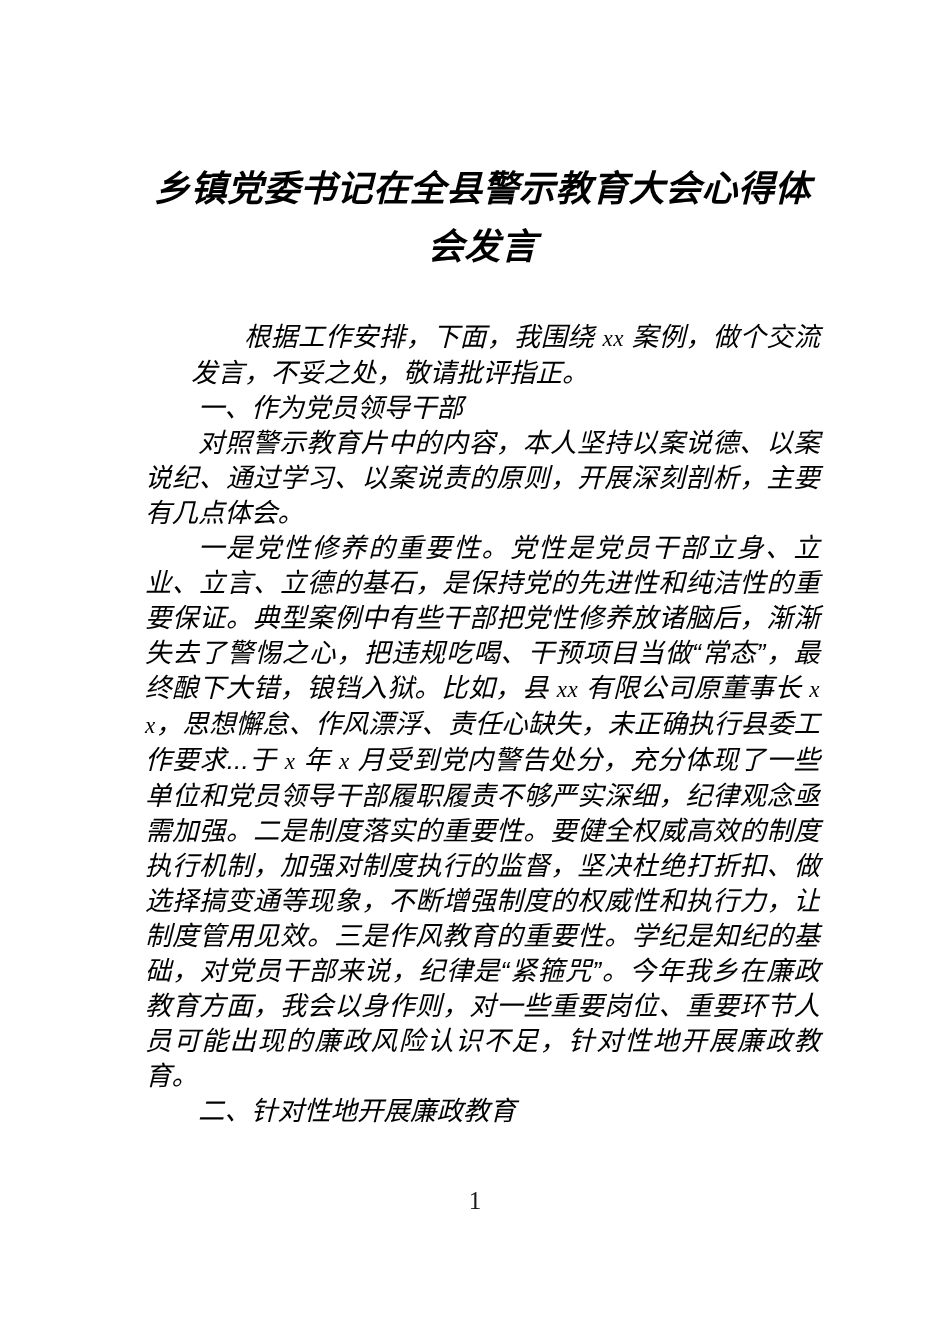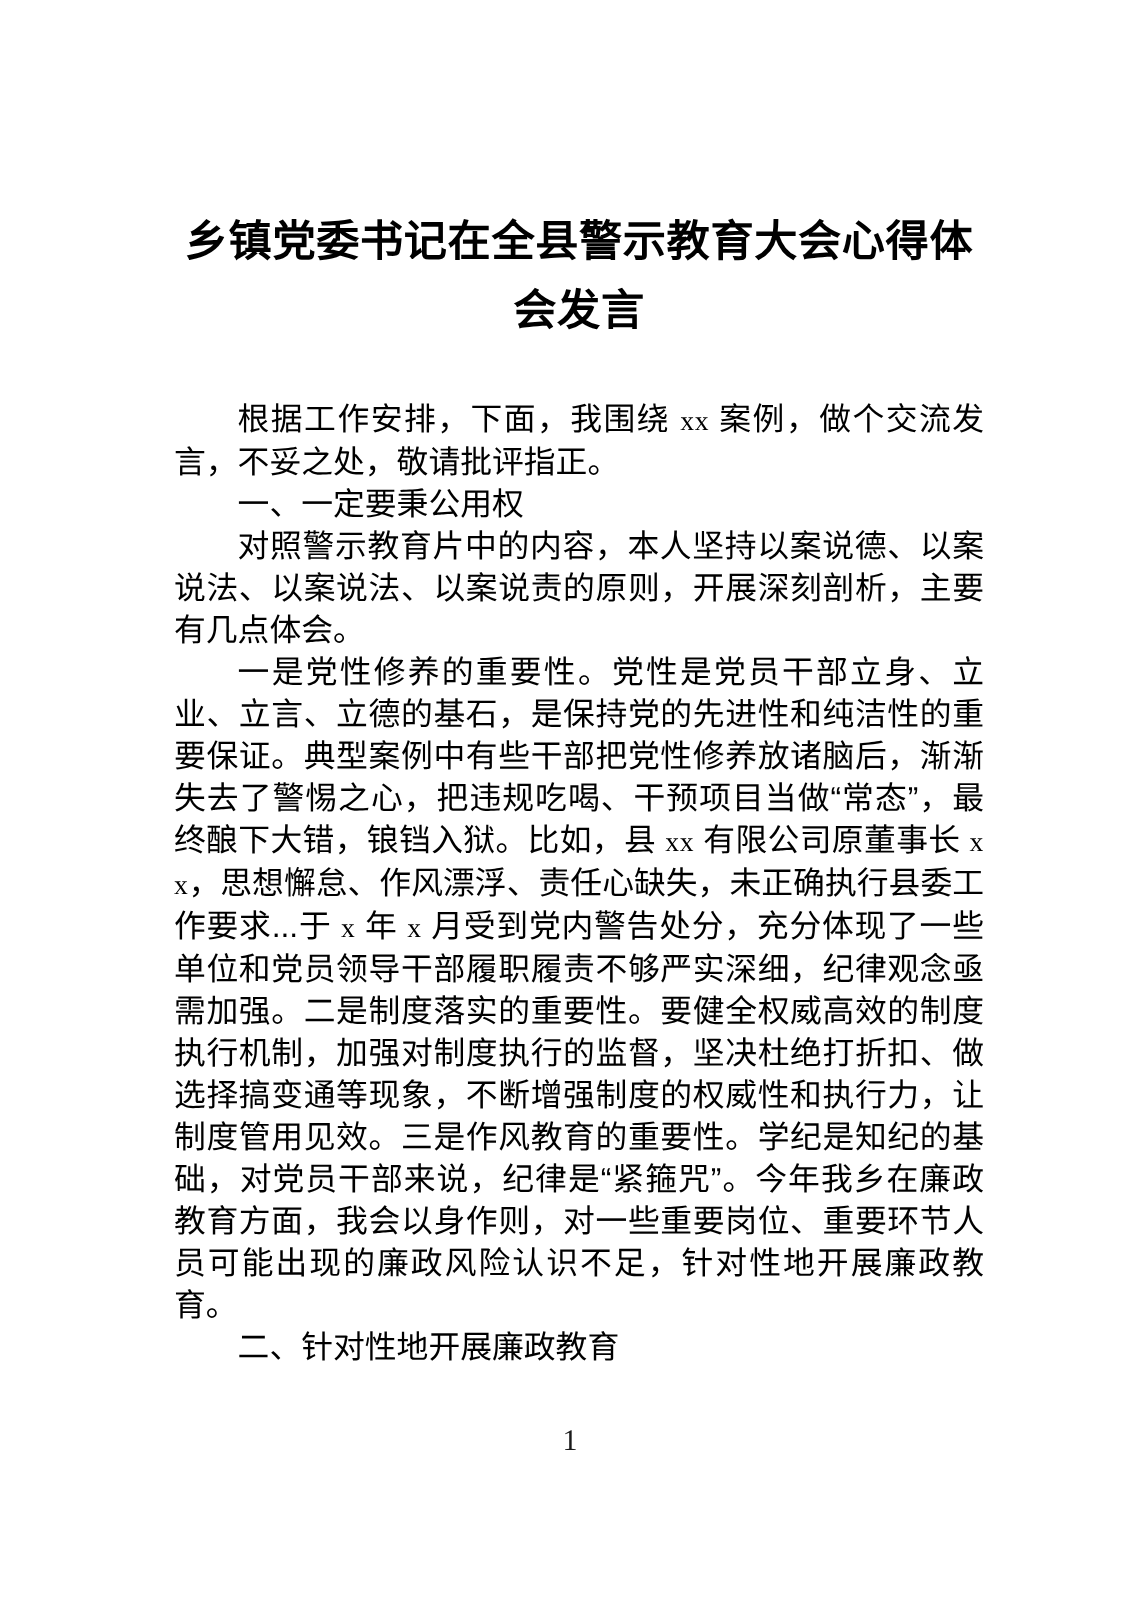--- a/index.html
+++ b/index.html
@@ -16,22 +16,23 @@
     background: #ffffff;
     margin: 0 auto;
     overflow: hidden;
     box-sizing: border-box;
   }
 
   
   .doc {
     position: absolute;
     left: 145px;
-    top: 12px;
+    top: 0;
     width: 675px;
+    font-style: italic;
   }
 
   
   .doc-title {
     font-family: "Liberation Sans", "DejaVu Sans", sans-serif;
     font-weight: bold;
     font-size: 36px;
     line-height: 58px;
     color: #000000;
     text-align: center;
@@ -50,20 +51,21 @@
     text-align: justify;
     text-justify: inter-ideograph;
     margin: 0;
     text-indent: 2em;
     word-break: break-all;
     letter-spacing: 0px;
   }
 
   .para.first {
     margin-top: 44px;
+    margin-left: 46px;
   }
 
   
   .lat {
     font-family: "Liberation Serif", "DejaVu Serif", serif;
     font-size: 23px;
     letter-spacing: 0.5px;
   }
 
   
@@ -83,23 +85,23 @@
 <body>
 
 <div class="page">
 
   <div class="doc">
 
     <h1 class="doc-title">乡镇党委书记在全县警示教育大会心得体会发言</h1>
 
     <p class="para first">根据工作安排，下面，我围绕 <span class="lat">xx</span> 案例，做个交流发言，不妥之处，敬请批评指正。</p>
 
-    <p class="para">一、一定要秉公用权</p>
+    <p class="para">一、作为党员领导干部</p>
 
-    <p class="para">对照警示教育片中的内容，本人坚持以案说德、以案说法、以案说法、以案说责的原则，开展深刻剖析，主要有几点体会。</p>
+    <p class="para">对照警示教育片中的内容，本人坚持以案说德、以案说纪、通过学习、以案说责的原则，开展深刻剖析，主要有几点体会。</p>
 
     <p class="para">一是党性修养的重要性。党性是党员干部立身、立业、立言、立德的基石，是保持党的先进性和纯洁性的重要保证。典型案例中有些干部把党性修养放诸脑后，渐渐失去了警惕之心，把违规吃喝、干预项目当做“常态”，最终酿下大错，锒铛入狱。比如，县 <span class="lat">xx</span> 有限公司原董事长 <span class="lat">xx</span>，思想懈怠、作风漂浮、责任心缺失，未正确执行县委工作要求...于 <span class="lat">x</span> 年 <span class="lat">x</span> 月受到党内警告处分，充分体现了一些单位和党员领导干部履职履责不够严实深细，纪律观念亟需加强。二是制度落实的重要性。要健全权威高效的制度执行机制，加强对制度执行的监督，坚决杜绝打折扣、做选择搞变通等现象，不断增强制度的权威性和执行力，让制度管用见效。三是作风教育的重要性。学纪是知纪的基础，对党员干部来说，纪律是“紧箍咒”。今年我乡在廉政教育方面，我会以身作则，对一些重要岗位、重要环节人员可能出现的廉政风险认识不足，针对性地开展廉政教育。</p>
 
     <p class="para">二、针对性地开展廉政教育</p>
 
 
   </div>
 
   <div class="page-number">1</div>
 

